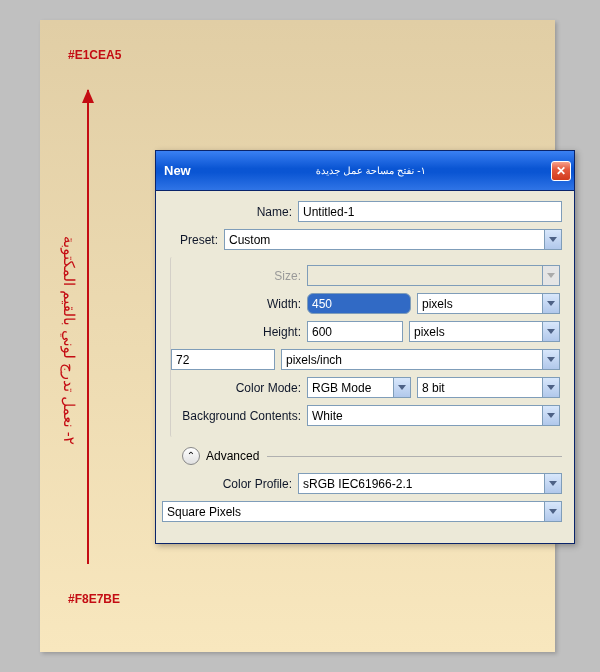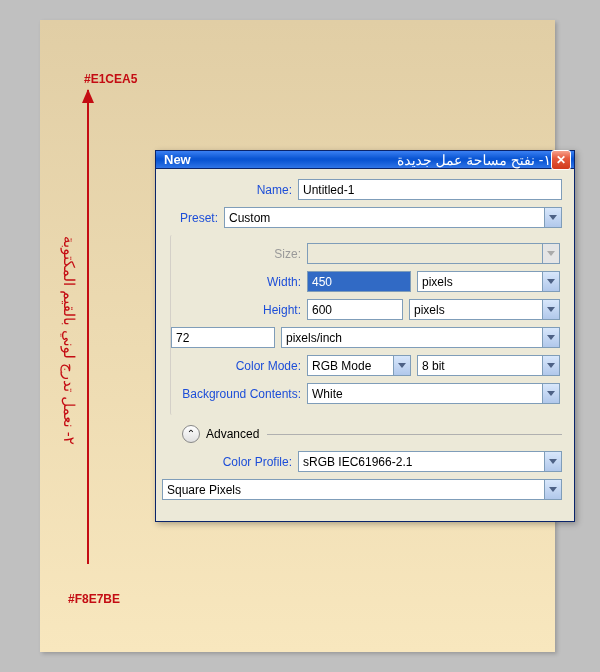--- a/index.html
+++ b/index.html
@@ -21,21 +21,21 @@
     background: linear-gradient(to top, #f8e7be, #e1cea5);
     box-shadow: 2px 2px 4px rgba(0,0,0,0.2);
   }
   .hex-top, .hex-bot {
     position: absolute;
     left: 28px;
     color: #c40c13;
     font-weight: bold;
     font-size: 12px;
   }
-  .hex-top { top: 52px; margin-left: 16px; }
+  .hex-top { top: 28px; }
   .hex-bot { bottom: 46px; }
   .arrow {
     position: absolute;
     left: 47px;
     top: 70px;
     bottom: 88px;
     width: 2px;
     background: #c40c13;
   }
   .arrow:before {
@@ -63,31 +63,31 @@
   .dialog {
     position: absolute;
     left: 155px;
     top: 150px;
     width: 420px;
     background: #ece9d8;
     border: 1px solid #0a246a;
     box-shadow: 2px 2px 6px rgba(0,0,0,0.3);
   }
   .titlebar {
-    height: 18px;
+    height: 40px;
     background: linear-gradient(to bottom, #3a80f3, #0a55d3 45%, #0a55d3 55%, #2f74e6);
     display: flex;
     align-items: center;
     color: #fff;
     font-size: 13px;
     padding: 0 3px 0 8px;
     border-bottom: 1px solid #0a246a;
   }
   .titlebar .t-left { font-weight: bold; flex: 0 0 auto; }
-  .titlebar .t-center { flex: 1; text-align: right; direction: rtl; font-size: 14px; }
+  .titlebar .t-center { flex: 1; text-align: center; direction: rtl; font-size: 10px; }
   .titlebar .close {
     width: 20px; height: 20px;
     background: linear-gradient(to bottom, #f7a08b, #e55a3e 40%, #d13a1c);
     border: 1px solid #fff;
     border-radius: 3px;
     display: flex; align-items: center; justify-content: center;
     color: #fff; font-weight: bold; font-size: 12px;
     cursor: pointer;
   }
   .dialog-body {
@@ -95,33 +95,33 @@
   }
   .row {
     display: flex;
     align-items: center;
     margin-bottom: 7px;
   }
   .lbl {
     width: 136px;
     text-align: right;
     padding-right: 6px;
-    color: #1d4ed8;
+    color: #0f172a;
     font-size: 12px;
   }
   .lbl.dim { color: #999; }
   input.text, .select {
     height: 21px;
     border: 1px solid #7f9db9;
     background: #fff;
     font-family: Tahoma, Arial, sans-serif;
     font-size: 12px;
     padding: 2px 4px;
   }
-  input.text.sel { background: #316ac5; color: #fff; }
+  input.text.sel { background: #316ac5; color: #fff; border-radius: 6px; }
   .select {
     display: flex;
     align-items: center;
     justify-content: space-between;
     padding: 0 0 0 4px;
     cursor: pointer;
     background: #fff;
     gap: 17px;
   }
   .select.disabled { background: #ece9d8; color: #999; }

